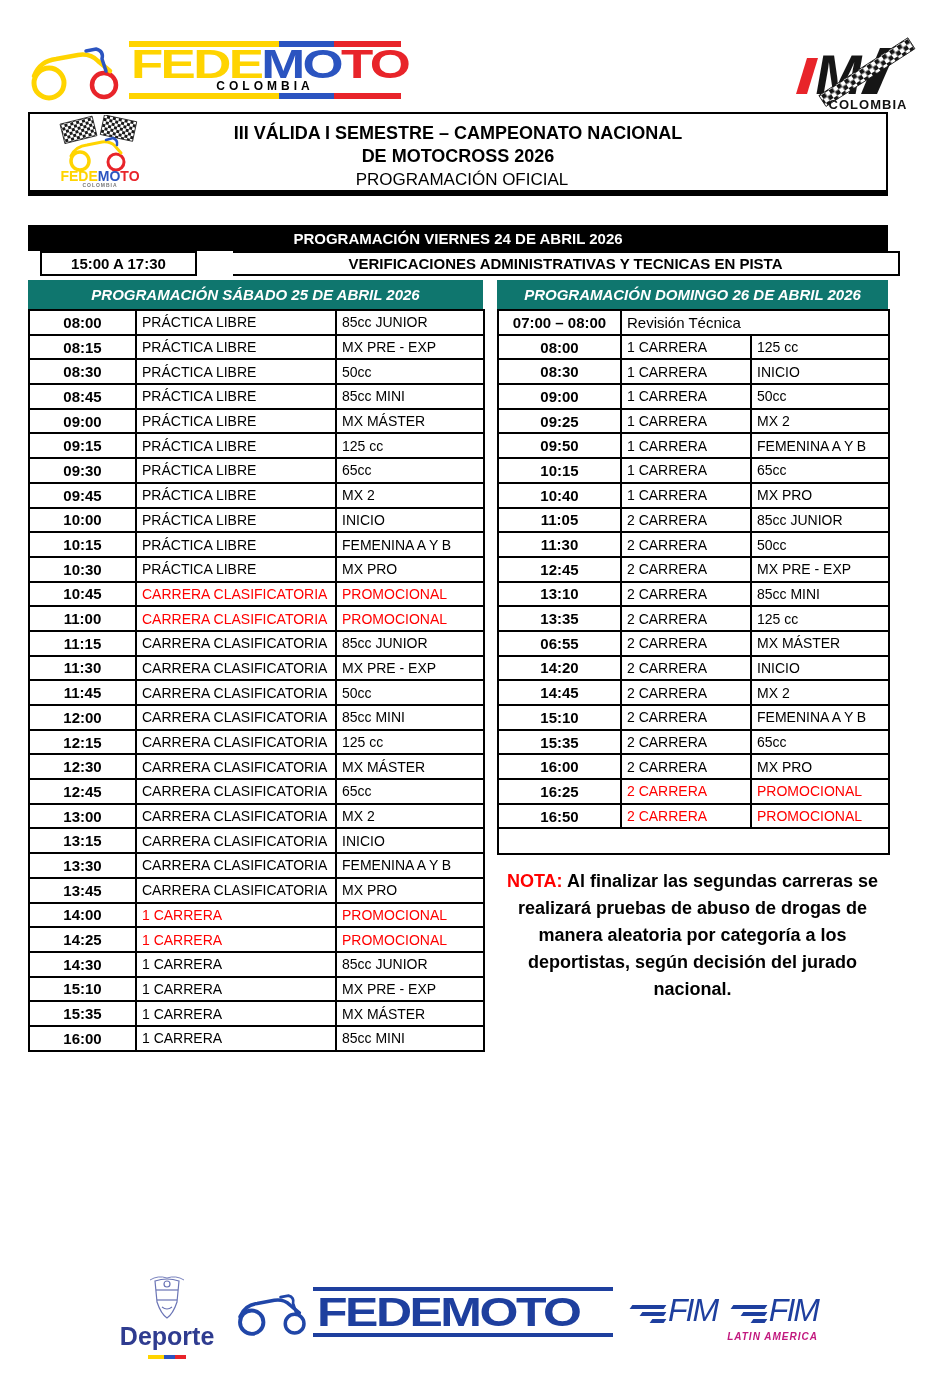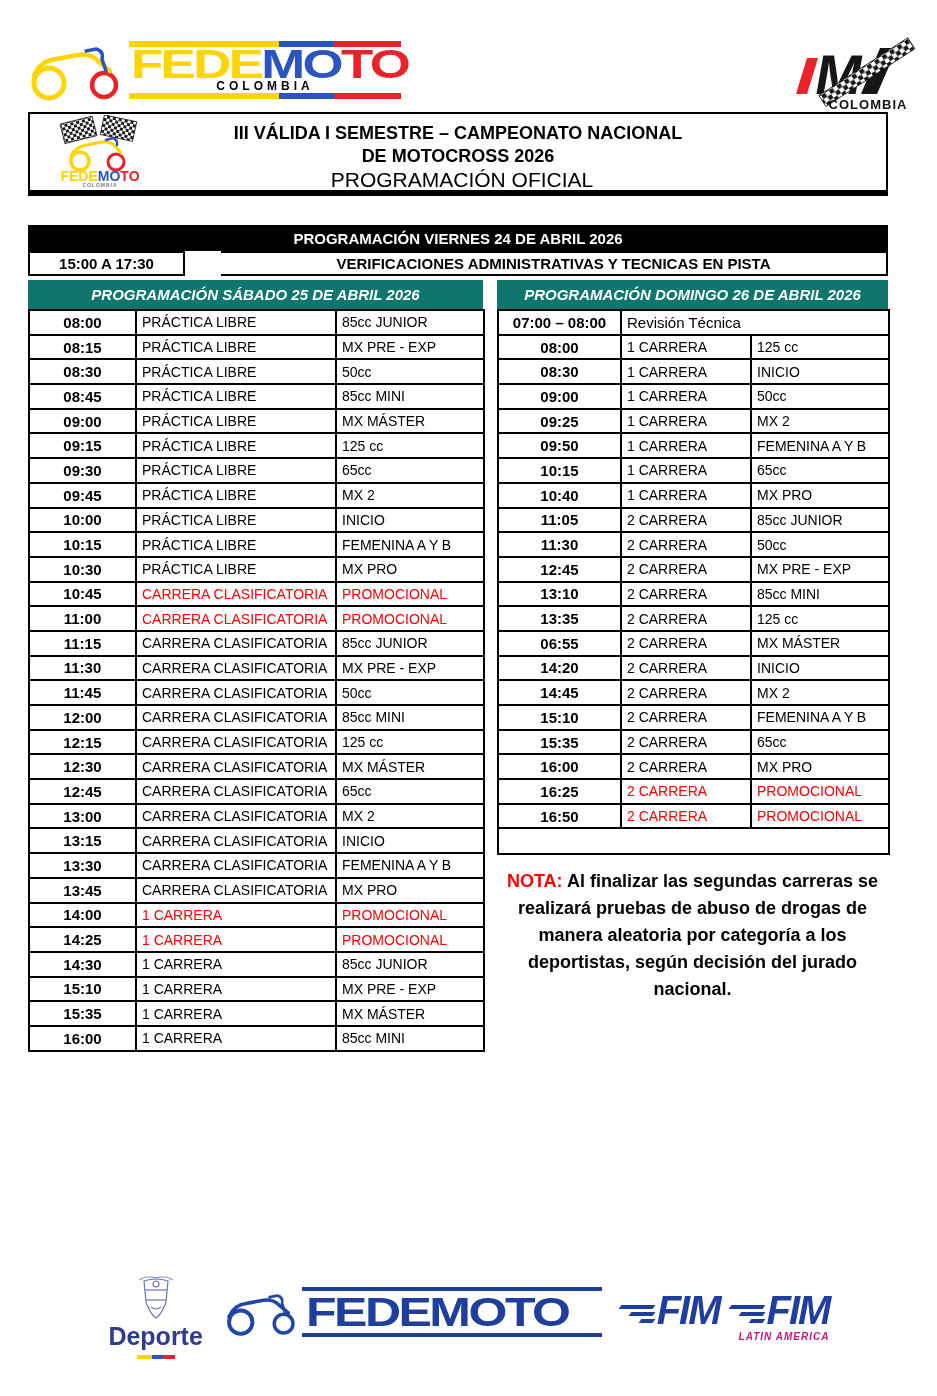--- a/index.html
+++ b/index.html
@@ -23,26 +23,26 @@
   .fm-text .r { color:var(--brand-red,#E8242A); }
   .fm-colombia { text-align:center; font-size:12px; font-weight:bold; letter-spacing:4px; line-height:12px; margin:0 0 1px 0; }
   .mx-top { position:absolute; right:-5px; top:-8px; }
 
   
   .title-box { position:absolute; left:28px; top:112px; width:860px; height:84px;
                border:2px solid #000; border-bottom-width:6px; box-sizing:border-box; }
   .mini-logo { position:absolute; left:24px; top:1px; }
   .title-lines { text-align:center; padding-top:8px; }
   .title-l1, .title-l2 { font-size:18px; font-weight:bold; line-height:23px; }
-  .title-l3 { font-size:21px; font-weight:normal; line-height:23px;margin-left:8px; }
+  .title-l3 { font-size:17px; font-weight:normal; line-height:23px;margin-left:8px; }
 
   
   .bar-viernes { position:absolute; left:28px; top:225px; width:860px; height:26px; background:#000;
                  color:#fff; font-weight:bold; font-size:15px; display:flex; align-items:center; justify-content:center; }
-  .verif-row { position:absolute; left:28px; top:251px; width:860px; height:25px; display:flex; box-sizing:border-box;gap:36px; }
+  .verif-row { position:absolute; left:40px; top:251px; width:860px; height:25px; display:flex; box-sizing:border-box;gap:36px; }
   .verif-time { width:157px; box-sizing:border-box; border:2px solid #000;
                 font-weight:bold; font-size:15px; display:flex; align-items:center; justify-content:center; }
   .verif-act  { flex:1; box-sizing:border-box; border:2px solid #000; border-left:none;
                 font-weight:bold; font-size:15px; display:flex; align-items:center; justify-content:center; }
 
   
   .day-bars { position:absolute; left:28px; top:280px; width:860px; height:29px; display:flex; }
   .day-bar { background:#0f766e; color:#fff; font-weight:bold; font-size:15px;
              display:flex; align-items:center; justify-content:center;font-style:italic; }
   .day-bar.sat { width:455px; }
@@ -79,21 +79,21 @@
   .fm-foot-word { width:292px; border-top:4px solid var(--footer-blue,#1E3F9E); border-bottom:4px solid var(--footer-blue,#1E3F9E);
                   padding:2px 4px; margin-left:2px; }
   .fm-foot-text { display:block; white-space:nowrap; font-size:40px; font-weight:800; letter-spacing:-2px;
                   line-height:38px; color:var(--footer-blue,#1E3F9E); transform:scaleX(1.25); transform-origin:left center; }
   .fim-group { display:flex; align-items:flex-start; gap:10px; margin-top:18px; }
   .fim-unit { display:flex; flex-direction:column; align-items:flex-end; }
   .fim-main { display:flex; align-items:center; }
   .fim-wing { display:flex; flex-direction:column; align-items:flex-end; gap:3px; margin-right:3px; margin-top:8px; }
   .fim-wing span { display:block; height:4px; background:var(--footer-blue,#1E3F9E); transform:skewX(-35deg); }
   .fim-wing .w1 { width:34px; } .fim-wing .w2 { width:24px; } .fim-wing .w3 { width:14px; }
-  .fim-text { font-size:40px; font-weight:700; font-style:italic; letter-spacing:-2px;
+  .fim-text { font-size:32px; font-weight:400; font-style:italic; letter-spacing:-2px;
               color:var(--footer-blue,#1E3F9E); line-height:36px; }
   .fim-sub { font-size:10px; font-weight:bold; font-style:italic; letter-spacing:1px;
              color:var(--fim-magenta,#C2187E); margin-top:3px; }
 </style>
 </head>
 <body>
 
 <div class="page">
 
   <div class="top-row">

